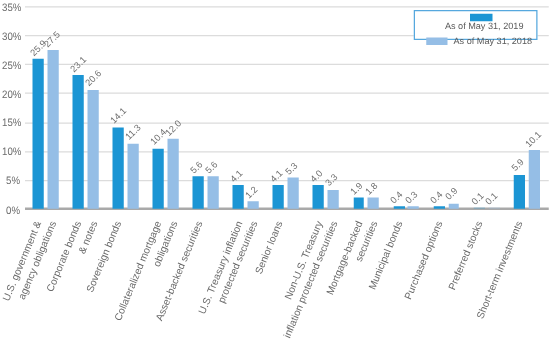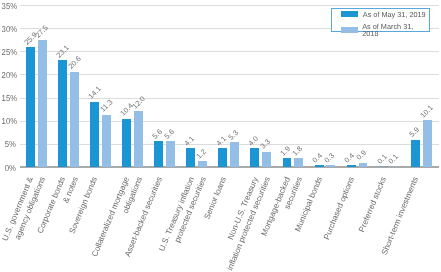--- a/index.html
+++ b/index.html
@@ -17,27 +17,27 @@
   .lgrow{display:flex;align-items:center;}
   .lgsw{width:17.4px;height:6.3px;}
   .lgtx{font-size:7.3px;line-height:7.3px;color:#595959;margin-left:4.6px;}
 </style>
 </head>
 <body>
 
 <div id="chart">
   <div id="plot"></div>
   <div id="legend" style="left: 331px; top: 8px; width: 99.3px; height: 24px; padding-left: 8.8px; padding-top: 1.5px;">
-      <div class="lgrow" style="margin-top: 0px;">
+      <div class="lgrow" style="margin-top: 0px; flex-direction: column;">
         <div class="lgsw" style="background: rgb(27, 149, 212);"></div>
         <div class="lgtx">As of May 31, 2019</div>
       </div>
       <div class="lgrow" style="margin-top: 5px;">
         <div class="lgsw" style="background: rgb(149, 190, 230);"></div>
-        <div class="lgtx">As of March 31, 2018</div>
+        <div class="lgtx">As of May 31, 2018</div>
       </div>
     </div>
 <div class="gridline" style="left: 20.1px; width: 419.4px; top: 5px;"></div>
     <div class="ytick" style="left: 0px; width: 16px; top: 1.905px;">35%</div>
     <div class="gridline" style="left: 20.1px; width: 419.4px; top: 28px;"></div>
     <div class="ytick" style="left: 0px; width: 16px; top: 24.99px;">30%</div>
     <div class="gridline" style="left: 20.1px; width: 419.4px; top: 51px;"></div>
     <div class="ytick" style="left: 0px; width: 16px; top: 48.075px;">25%</div>
     <div class="gridline" style="left: 20.1px; width: 419.4px; top: 74px;"></div>
     <div class="ytick" style="left: 0px; width: 16px; top: 71.16px;">20%</div>

